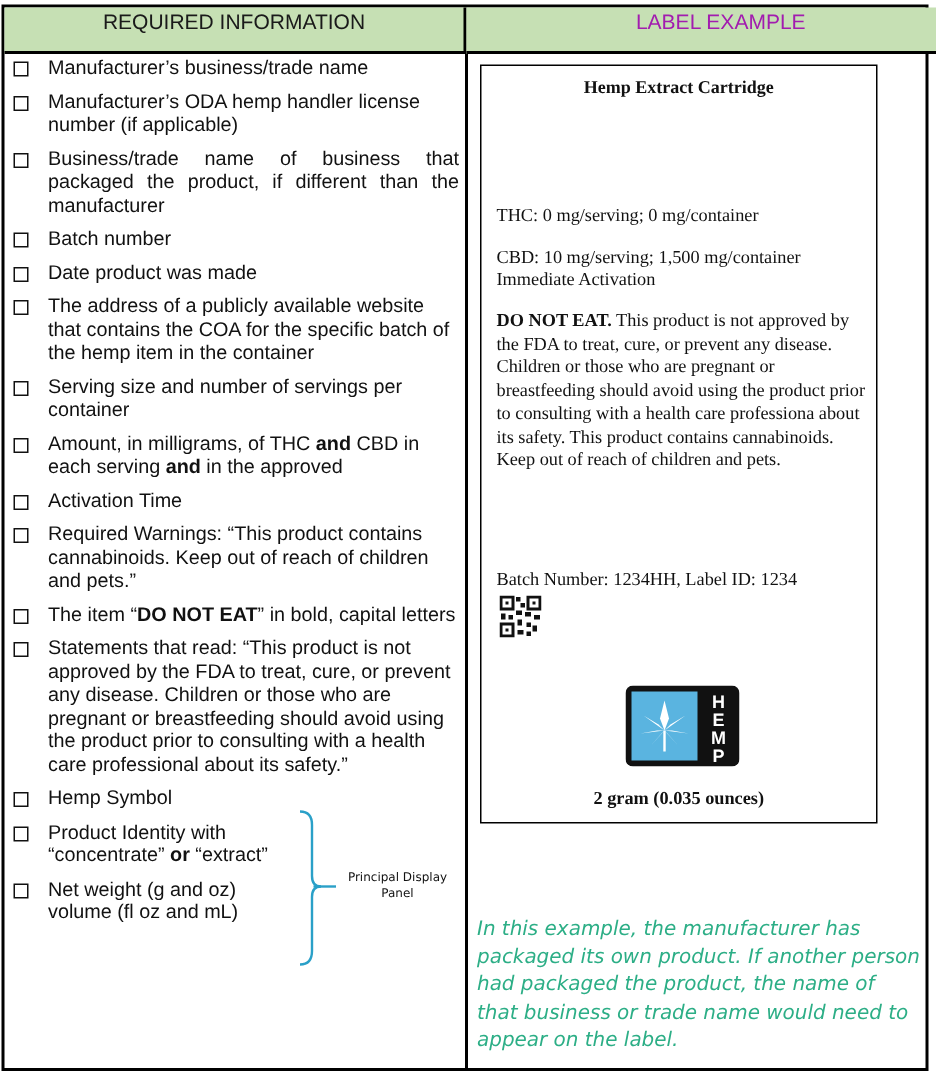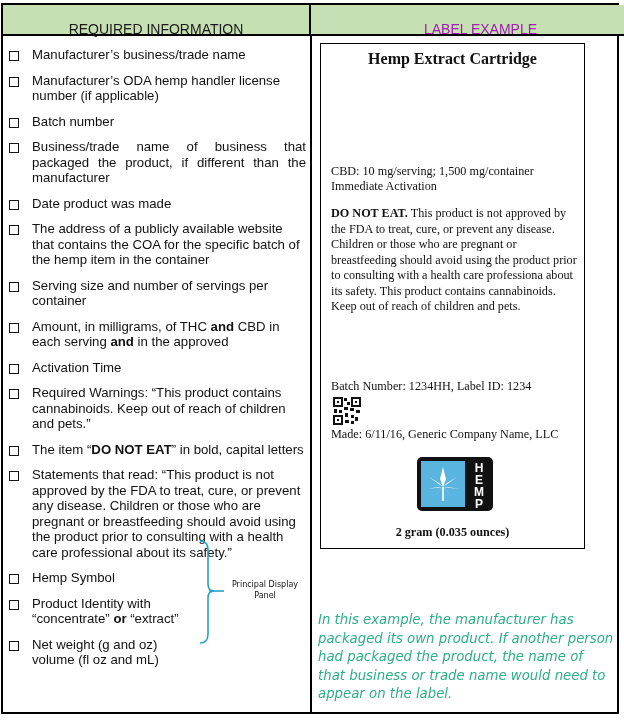--- a/index.html
+++ b/index.html
@@ -5,43 +5,43 @@
     html, body { margin: 0; padding: 0; background: #ffffff; }
     body { width: 624px; height: 720px; position: relative; overflow: hidden; }
     .table {
       position: absolute; left: 1px; top: 3px; width: 618px; height: 711px;
       border: 2px solid #000; box-sizing: border-box;
     }
     .hdr {
       position: absolute; left: 0; top: 0; height: 31px; background: #c6e0b4;
       border-bottom: 2px solid #000; box-sizing: border-box;
       font-family: "Liberation Sans", sans-serif; font-size: 14px;
-      display: flex; align-items: flex-start; justify-content: center; padding-top: 16px;
+      display: flex; align-items: flex-start; justify-content: center; padding-top: 1px;
     }
     .hdr.left { width: 308px; color: #1a1a1a; border-right: 2px solid #000; }
     .hdr.right { left: 308px; width: 339px; color: #a21caf; }
     .vdiv { position: absolute; left: 307px; top: 31px; bottom: 0; width: 2px; background: #000; }
 
     .req { position: absolute; left: 8px; top: 37px; width: 298px; font-family: "Liberation Sans", sans-serif; font-size: 13.2px; color: #111; line-height: 15.5px; }
-    .req .item { display: flex; margin-bottom: 7px; margin-top: 10px; }
+    .req .item { display: flex; margin-bottom: 7px; }
     .req .cb { width: 14px; flex: 0 0 14px; margin-right: 10px; position: relative; }
     .req .cb::before { content: ""; position: absolute; left: 1px; top: 4px; width: 8px; height: 8px; border: 1px solid #111; }
     .req .txt { flex: 1; }
     .req .txt.justify { text-align: justify; }
     .b { font-weight: bold; }
 
     .brace { position: absolute; left: 196px; top: 540px; width: 30px; height: 104px; }
     .pdp { position: absolute; left: 224px; top: 579px; width: 82px; text-align: center; font-family: "DejaVu Sans", sans-serif; font-size: 8px; font-weight: normal; color: #111; line-height: 11px; }
 
     .label {
       position: absolute; left: 320px; top: 43px; width: 265px; height: 506px;
       border: 1.5px solid #000; box-sizing: border-box;
       font-family: "Liberation Serif", serif; font-size: 12.2px; color: #111; line-height: 15.5px;
     }
-    .label .title { position: absolute; top: 7px; left: 0; right: 0; text-align: center; font-weight: bold; font-size: 16px; }
+    .label .title { position: absolute; top: 7px; left: 0; right: 0; text-align: center; font-weight: bold; font-size: 12px; }
     .label .p { position: absolute; left: 10px; right: 6px; }
     .qr { position: absolute; left: 12px; top: 353px; width: 28px; height: 28px; }
     .logo { position: absolute; left: 96px; top: 413px; width: 76px; height: 54px; }
     .weight { position: absolute; top: 481px; left: 0; right: 0; text-align: center; font-weight: bold; }
 
     .note {
       position: absolute; left: 318px; top: 611px; width: 296px;
       font-family: "DejaVu Sans", sans-serif; font-size: 13.3px; font-weight: normal; font-style: italic;
       color: #2cae86; line-height: 18.5px;
     }
@@ -63,25 +63,25 @@
   <div class="item">
       <span class="cb"></span>
       <span class="txt">Manufacturer’s business/trade name</span>
     </div>
   <div class="item">
       <span class="cb"></span>
       <span class="txt">Manufacturer’s ODA hemp handler license number (if applicable)</span>
     </div>
   <div class="item">
       <span class="cb"></span>
-      <span class="txt">Batch number</span>
+      <span class="txt justify">Business/trade name of business that packaged the product, if different than the manufacturer</span>
     </div>
   <div class="item">
       <span class="cb"></span>
-      <span class="txt justify">Business/trade name of business that packaged the product, if different than the manufacturer</span>
+      <span class="txt">Batch number</span>
     </div>
   <div class="item">
       <span class="cb"></span>
       <span class="txt">Date product was made</span>
     </div>
   <div class="item">
       <span class="cb"></span>
       <span class="txt">The address of a publicly available website that contains the COA for the specific batch of the hemp item in the container</span>
     </div>
   <div class="item">
@@ -126,20 +126,21 @@
   <path d="M4 1 Q12 1 12 10 L12 44 Q12 51 18 51 Q12 51 12 58 L12 94 Q12 103 4 103" fill="none" stroke="#2aa0c8" stroke-width="1.6"></path>
   <line x1="13" y1="51" x2="28" y2="51" stroke="#2aa0c8" stroke-width="1.6"></line>
 </svg>
 <div class="pdp">
   <div>Principal Display</div>
   <div>Panel</div>
 </div>
 
 <div class="label">
   <div class="title">Hemp Extract Cartridge</div>
+  <div class="p" style="top:92px">THC: 0 mg/serving; 0 mg/container</div>
   <div class="p" style="top:120px">CBD: 10 mg/serving; 1,500 mg/container</div>
   <div class="p" style="top:135px">Immediate Activation</div>
   <div class="p" style="top:162px"><span class="b">DO NOT EAT.</span><span> This product is not approved by the FDA to treat, cure, or prevent any disease. Children or those who are pregnant or breastfeeding should avoid using the product prior to consulting with a health care professiona about its safety. This product contains cannabinoids. Keep out of reach of children and pets.</span></div>
   <div class="p" style="top:335px">Batch Number: 1234HH, Label ID: 1234</div>
   <svg class="qr" viewBox="0 0 28 28">
     <rect x="1" y="1" width="8" height="8" fill="none" stroke="#111" stroke-width="2"></rect>
     <rect x="4" y="4" width="2" height="2" fill="#111"></rect>
     <rect x="19" y="1" width="8" height="8" fill="none" stroke="#111" stroke-width="2"></rect>
     <rect x="22" y="4" width="2" height="2" fill="#111"></rect>
     <rect x="1" y="19" width="8" height="8" fill="none" stroke="#111" stroke-width="2"></rect>
@@ -150,21 +151,20 @@
       <rect x="1" y="12" width="3" height="4" fill="#111"></rect>
     <rect x="6" y="13" width="3" height="3" fill="#111"></rect>
       <rect x="17" y="11" width="4" height="3" fill="#111"></rect>
     <rect x="23" y="13" width="4" height="3" fill="#111"></rect>
       <rect x="12" y="16" width="3" height="4" fill="#111"></rect>
     <rect x="18" y="18" width="3" height="3" fill="#111"></rect>
       <rect x="22" y="20" width="3" height="4" fill="#111"></rect>
     <rect x="12" y="23" width="4" height="3" fill="#111"></rect>
       <rect x="18" y="24" width="3" height="3" fill="#111"></rect>
   </svg>
-  <div class="p" style="top:383px">Made: 6/11/16, Generic Company Name, LLC</div>
   <svg class="logo" viewBox="0 0 76 54">
     <rect x="0" y="0" width="76" height="54" rx="5" fill="#111"></rect>
     <rect x="4" y="4" width="44" height="46" fill="#5ab4e0"></rect>
     <g fill="#ffffff" transform="translate(26 28)">
       <path d="M0 -18 L3 -6 L0 2 L-3 -6 Z"></path>
       <path d="M0 2 L-14 -8 L-4 -2 Z"></path>
       <path d="M0 2 L14 -8 L4 -2 Z"></path>
       <path d="M0 2 L-16 4 L-5 2 Z"></path>
       <path d="M0 2 L16 4 L5 2 Z"></path>
       <path d="M0 2 L-9 12 L-2 4 Z"></path>

